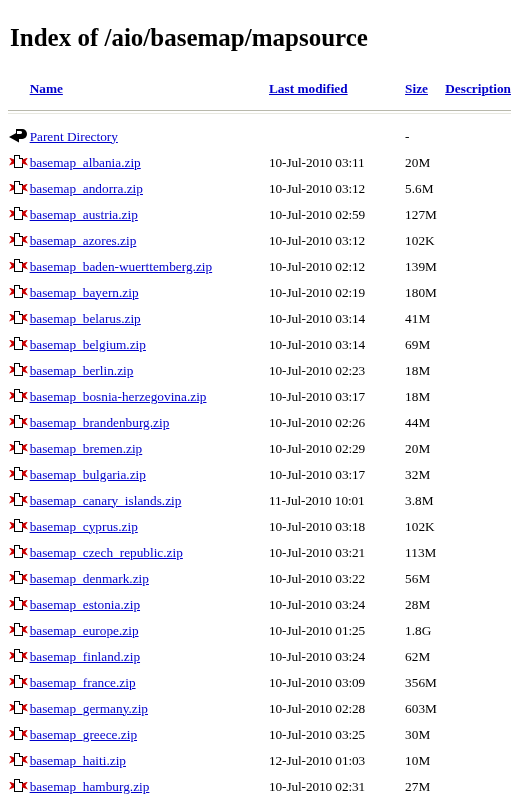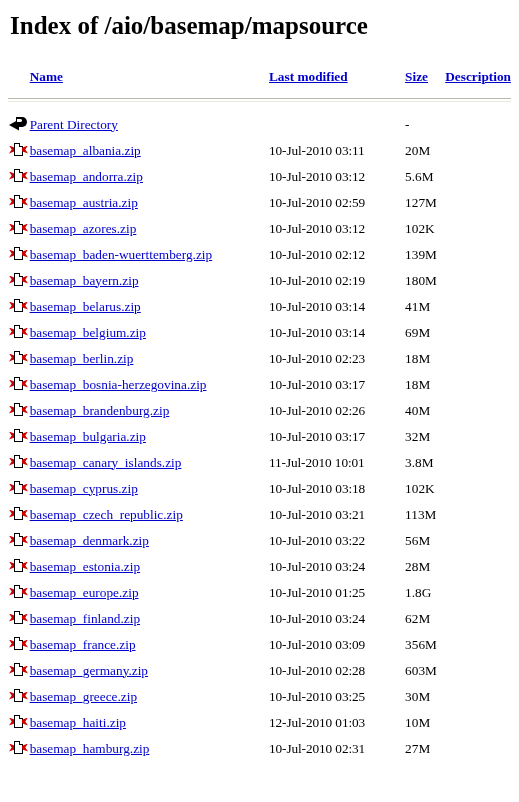--- a/index.html
+++ b/index.html
@@ -17,21 +17,21 @@
   }
   .page {
     padding: 8px 8px 0 8px;
     box-sizing: border-box;
   }
   h1.page-title {
     font-family: "Liberation Serif", "DejaVu Serif", serif;
     font-size: 25px;
     font-weight: bold;
     line-height: 1.1;
-    margin: 4px 0 0 2px;
+    margin: 16px 0 0 2px;
     letter-spacing: 0px;
     color: #000000;
   }
   .listing {
     width: 503px;
     border-collapse: collapse;
     font-size: 13.3px;
     margin-top: 22px;
   }
   .listing th, .listing td {
@@ -354,21 +354,34 @@
         <tr class="file-row">
           <td>
             <span class="icon-wrap ico-zip">
               <span class="clamp-l"></span>
               <span class="sheet"></span>
               <span class="clamp-r"></span>
             </span>
           </td>
           <td class="name-cell"><a>basemap_brandenburg.zip</a></td>
           <td class="date-cell">10-Jul-2010 02:26</td>
-          <td class="size-cell">40M</td>
+          <td class="size-cell">44M</td>
+          <td class="desc-cell"></td>
+        </tr>
+        <tr class="file-row">
+          <td>
+            <span class="icon-wrap ico-zip">
+              <span class="clamp-l"></span>
+              <span class="sheet"></span>
+              <span class="clamp-r"></span>
+            </span>
+          </td>
+          <td class="name-cell"><a>basemap_bremen.zip</a></td>
+          <td class="date-cell">10-Jul-2010 02:29</td>
+          <td class="size-cell">20M</td>
           <td class="desc-cell"></td>
         </tr>
         <tr class="file-row">
           <td>
             <span class="icon-wrap ico-zip">
               <span class="clamp-l"></span>
               <span class="sheet"></span>
               <span class="clamp-r"></span>
             </span>
           </td>

